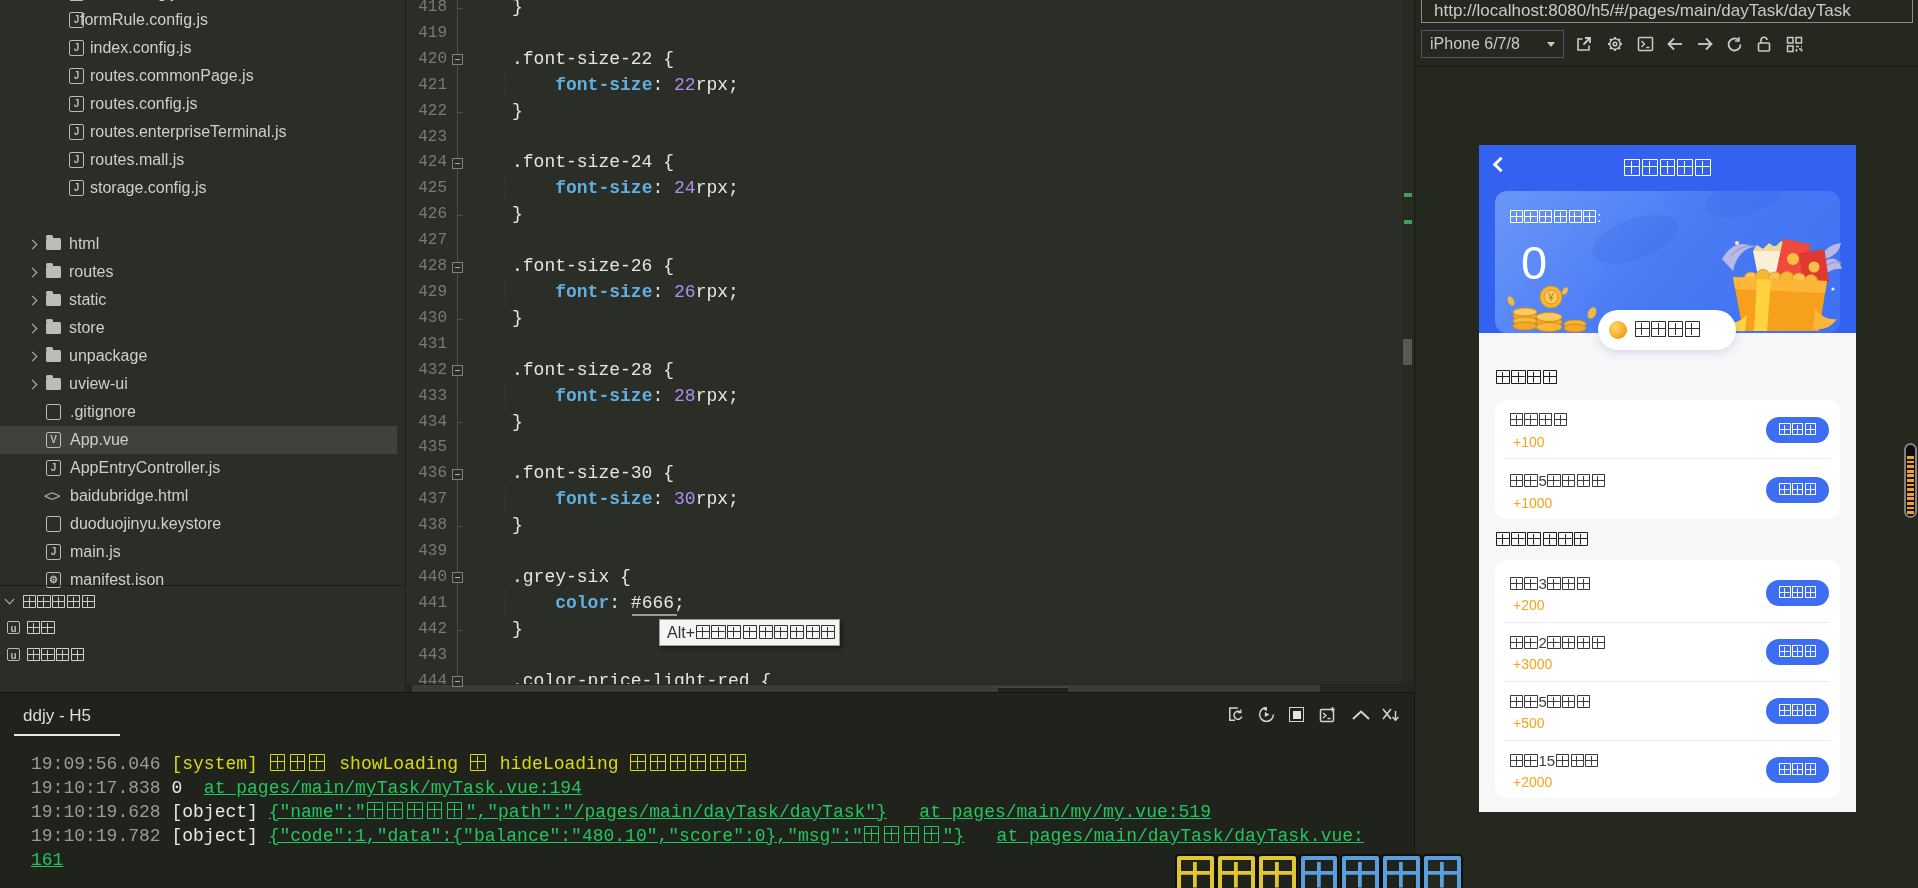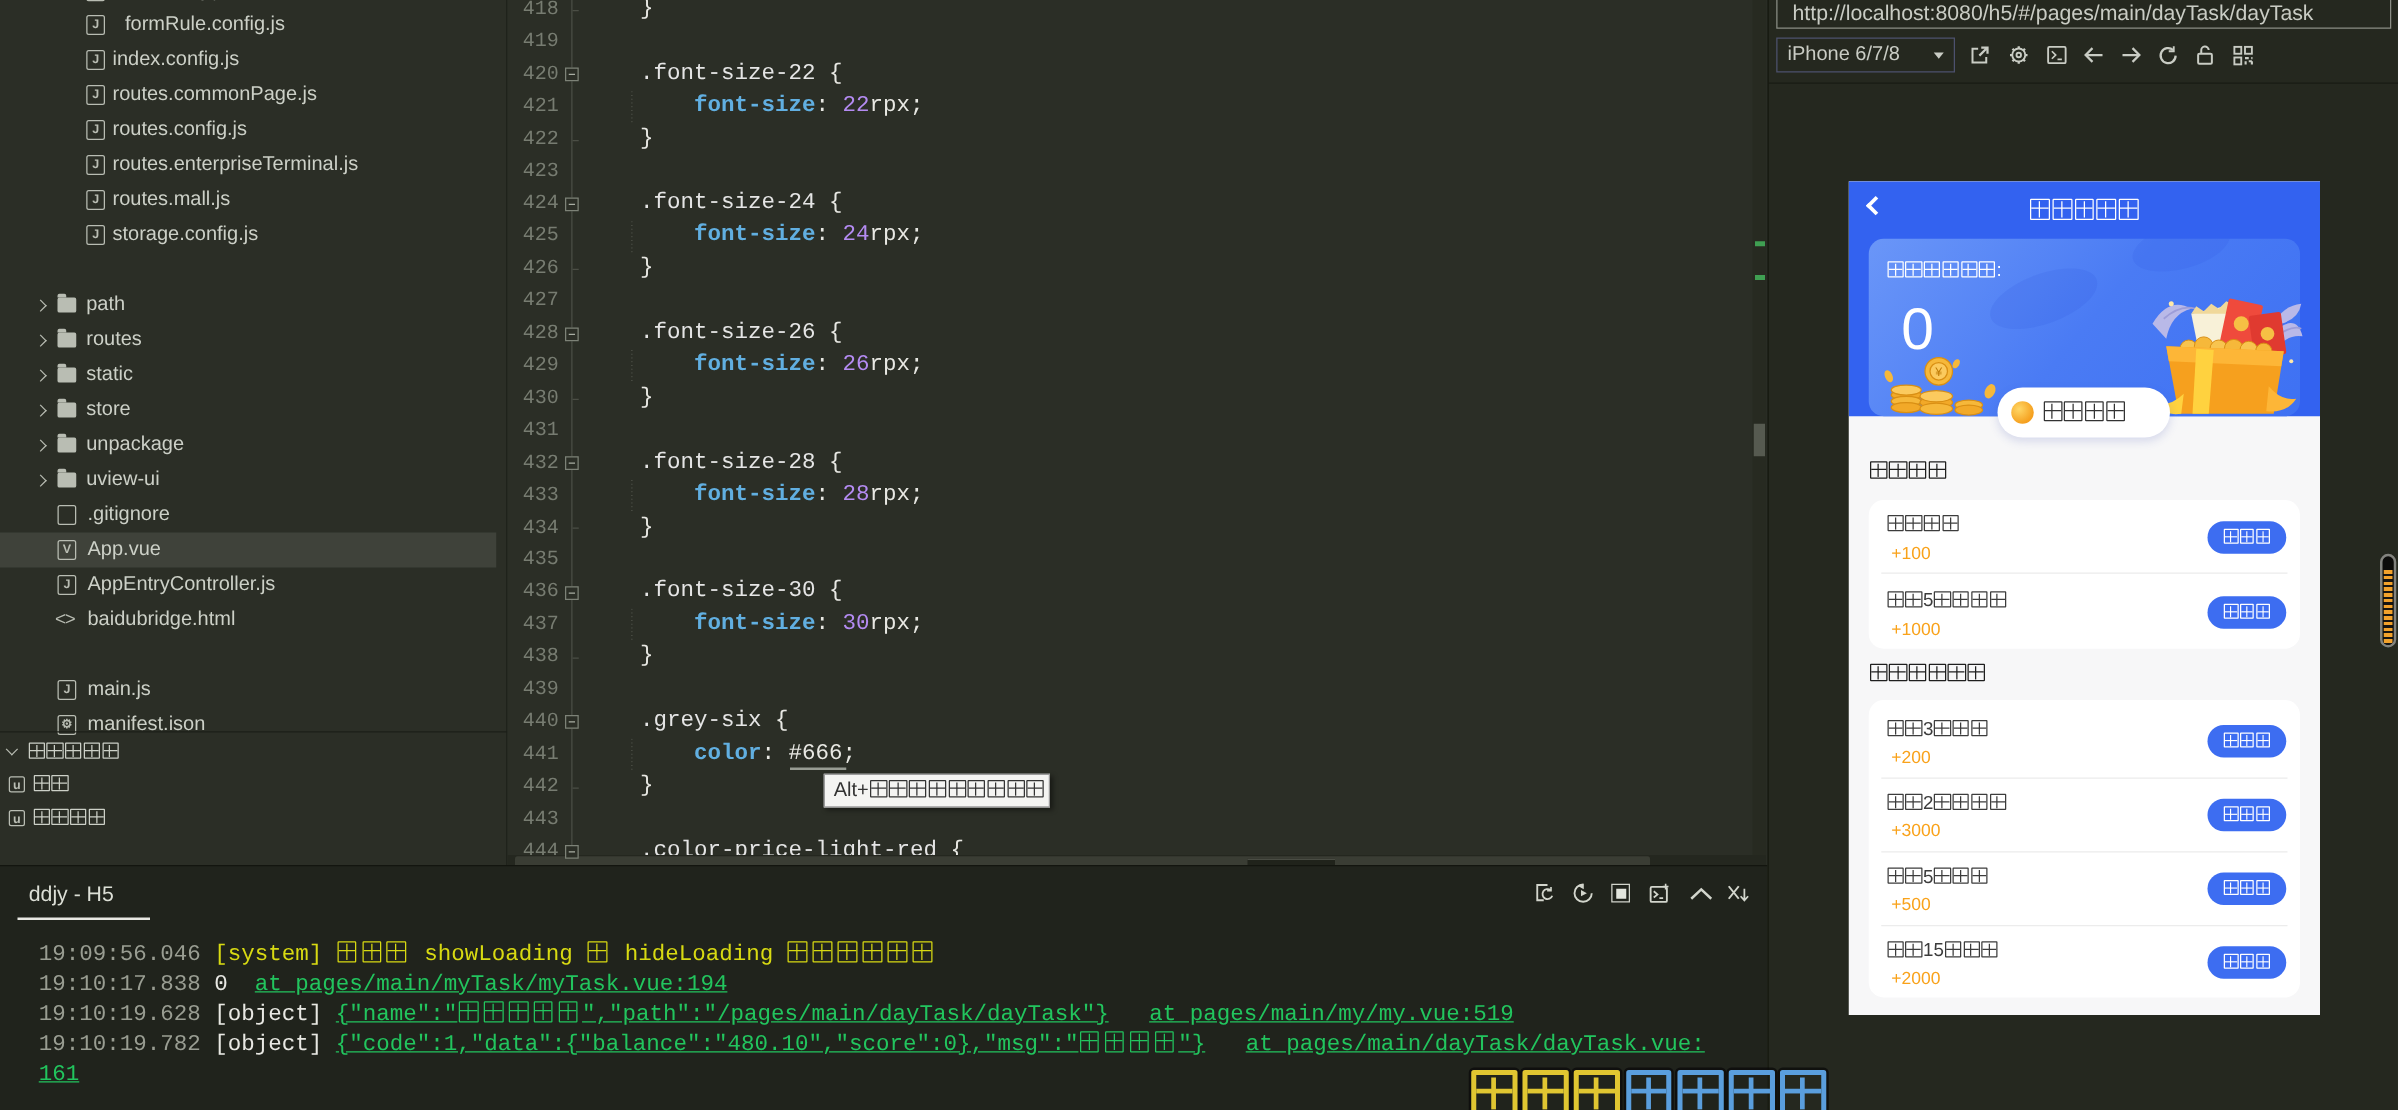--- a/index.html
+++ b/index.html
@@ -83,21 +83,21 @@
 </head>
 <body>
 
 <div id="sidebar">
   <div class="trow" style="top:-21px">
       <span class="ticon doc" style="left:69px">J</span>
       <span class="tlabel" style="left:90px">filter.config.js</span>
     </div>
   <div class="trow" style="top:6px">
       <span class="ticon doc" style="left:69px">J</span>
-      <span class="tlabel" style="left:100px">formRule.config.js</span>
+      <span class="tlabel" style="left:80px">formRule.config.js</span>
     </div>
   <div class="trow" style="top:34px">
       <span class="ticon doc" style="left:69px">J</span>
       <span class="tlabel" style="left:90px">index.config.js</span>
     </div>
   <div class="trow" style="top:62px">
       <span class="ticon doc" style="left:69px">J</span>
       <span class="tlabel" style="left:90px">routes.commonPage.js</span>
     </div>
   <div class="trow" style="top:90px">
@@ -112,21 +112,21 @@
       <span class="ticon doc" style="left:69px">J</span>
       <span class="tlabel" style="left:90px">routes.mall.js</span>
     </div>
   <div class="trow" style="top:174px">
       <span class="ticon doc" style="left:69px">J</span>
       <span class="tlabel" style="left:90px">storage.config.js</span>
     </div>
   <div class="trow" style="top:230px">
       <span class="chev" style="left:29px"></span>
       <span class="ticon folder" style="left:46px"></span>
-      <span class="tlabel" style="left:69px">path</span>
+      <span class="tlabel" style="left:69px">html</span>
     </div>
   <div class="trow" style="top:258px">
       <span class="chev" style="left:29px"></span>
       <span class="ticon folder" style="left:46px"></span>
       <span class="tlabel" style="left:69px">routes</span>
     </div>
   <div class="trow" style="top:286px">
       <span class="chev" style="left:29px"></span>
       <span class="ticon folder" style="left:46px"></span>
       <span class="tlabel" style="left:69px">static</span>
@@ -154,20 +154,24 @@
       <span class="ticon doc" style="left:46px">V</span>
       <span class="tlabel" style="left:70px">App.vue</span>
     </div>
   <div class="trow" style="top:454px">
       <span class="ticon doc" style="left:46px">J</span>
       <span class="tlabel" style="left:70px">AppEntryController.js</span>
     </div>
   <div class="trow" style="top:482px">
       <span class="tlabel" style="left:44px;color:#b9bdb3;font-size:15px;letter-spacing:-1px">&lt;&gt;</span>
       <span class="tlabel" style="left:70px">baidubridge.html</span>
+    </div>
+  <div class="trow" style="top:510px">
+      <span class="ticon doc" style="left:46px"></span>
+      <span class="tlabel" style="left:70px">duoduojinyu.keystore</span>
     </div>
   <div class="trow" style="top:538px">
       <span class="ticon doc" style="left:46px">J</span>
       <span class="tlabel" style="left:70px">main.js</span>
     </div>
   <div class="trow" style="top:566px">
       <span class="ticon doc" style="left:46px">⚙</span>
       <span class="tlabel" style="left:70px">manifest.ison</span>
     </div>
   <div style="position:absolute;left:0;top:585px;width:406px;height:1px;background:#1c1f18"></div>

